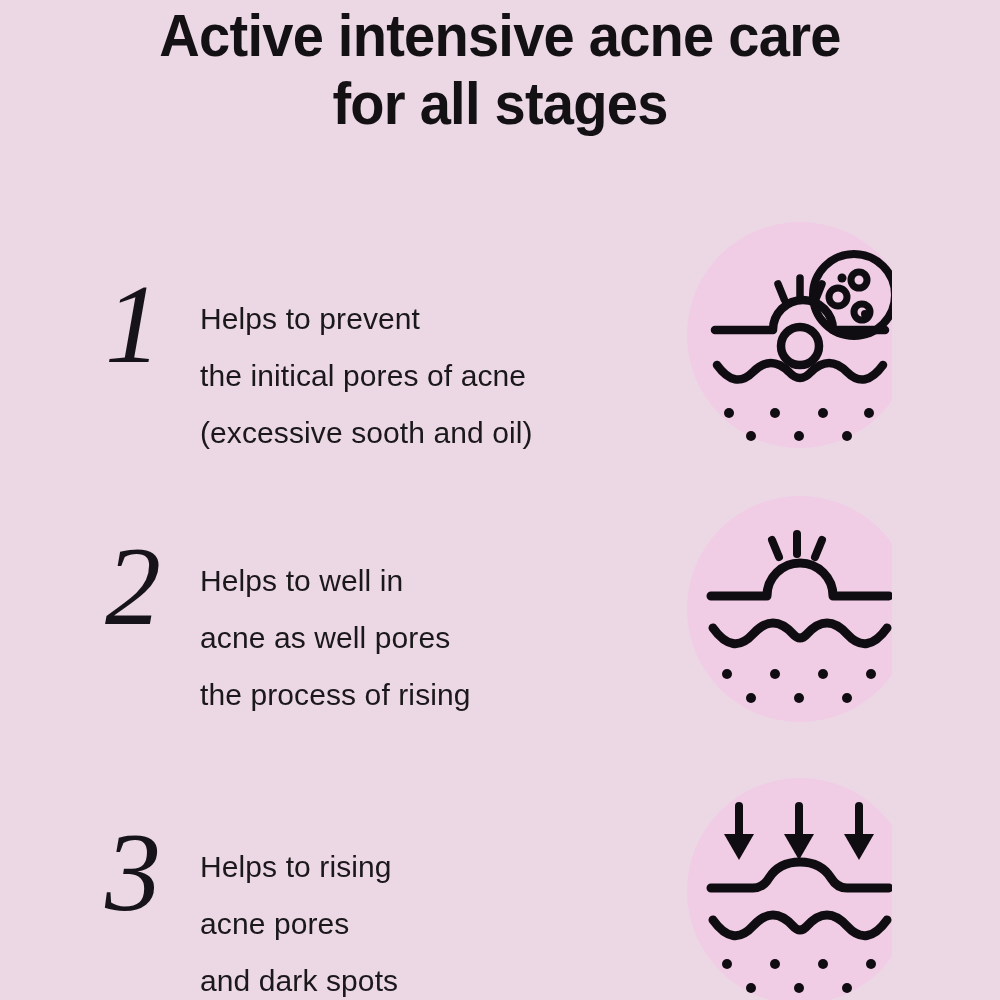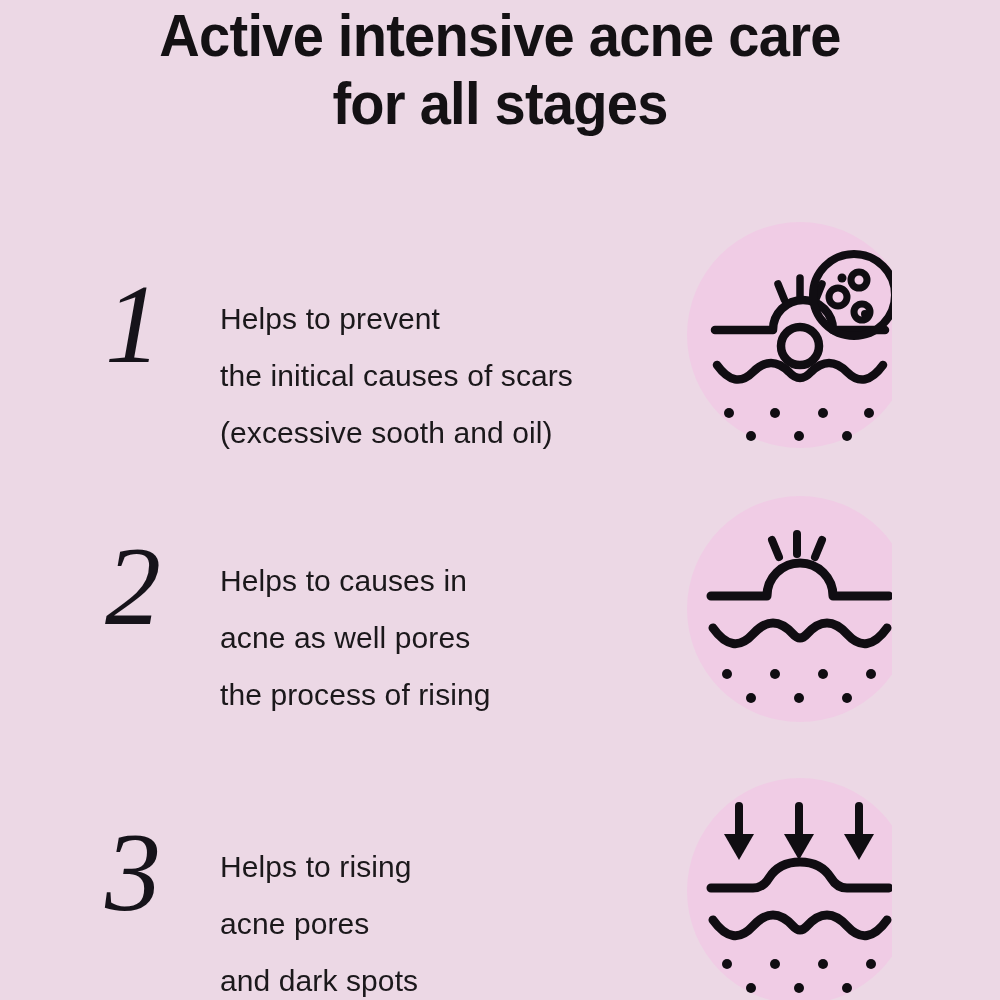--- a/index.html
+++ b/index.html
@@ -67,21 +67,20 @@
     font-size: 112px;
     line-height: 112px;
     color: #16131a;
   }
 
   .row-text {
     position: absolute;
     left: 200px;
     top: 70px;
     width: 470px;
-    margin-left: 20px;
   }
   .row-text .tline {
     display: block;
     font-family: "Liberation Sans", sans-serif;
     font-weight: 400;
     font-size: 30px;
     line-height: 57px;
     color: #1b181b;
     letter-spacing: 0.1px;
     white-space: nowrap;
@@ -118,21 +117,21 @@
     <span class="title-line">Active intensive acne care</span>
     <span class="title-line">for all stages</span>
   </div>
 
   <div class="row" id="row-1">
 
     <div class="numeral">1</div>
 
     <div class="row-text">
       <span class="tline">Helps to prevent</span>
-      <span class="tline">the initical causes of scars</span>
+      <span class="tline">the initical pores of acne</span>
       <span class="tline">(excessive sooth and oil)</span>
     </div>
 
     <div class="icon-disc" id="disc-1">
       <svg viewBox="0 0 226 226" xmlns="http://www.w3.org/2000/svg">
         <g fill="none" stroke="#100d12" stroke-width="7.5" stroke-linecap="round" stroke-linejoin="round">
 
           <line x1="91" y1="62" x2="97.5" y2="78"></line>
           <line x1="113" y1="56" x2="113" y2="74"></line>
           <line x1="135" y1="62" x2="128.5" y2="78"></line>
@@ -168,21 +167,21 @@
         </g>
       </svg>
     </div>
   </div>
 
   <div class="row" id="row-2">
 
     <div class="numeral">2</div>
 
     <div class="row-text">
-      <span class="tline">Helps to causes in</span>
+      <span class="tline">Helps to well in</span>
       <span class="tline">acne as well pores</span>
       <span class="tline">the process of rising</span>
     </div>
 
     <div class="icon-disc" id="disc-2">
       <svg viewBox="0 0 226 226" xmlns="http://www.w3.org/2000/svg">
         <g fill="none" stroke="#100d12" stroke-width="8" stroke-linecap="round" stroke-linejoin="round">
 
           <line x1="85" y1="44" x2="92" y2="61"></line>
           <line x1="110" y1="38" x2="110" y2="58"></line>

